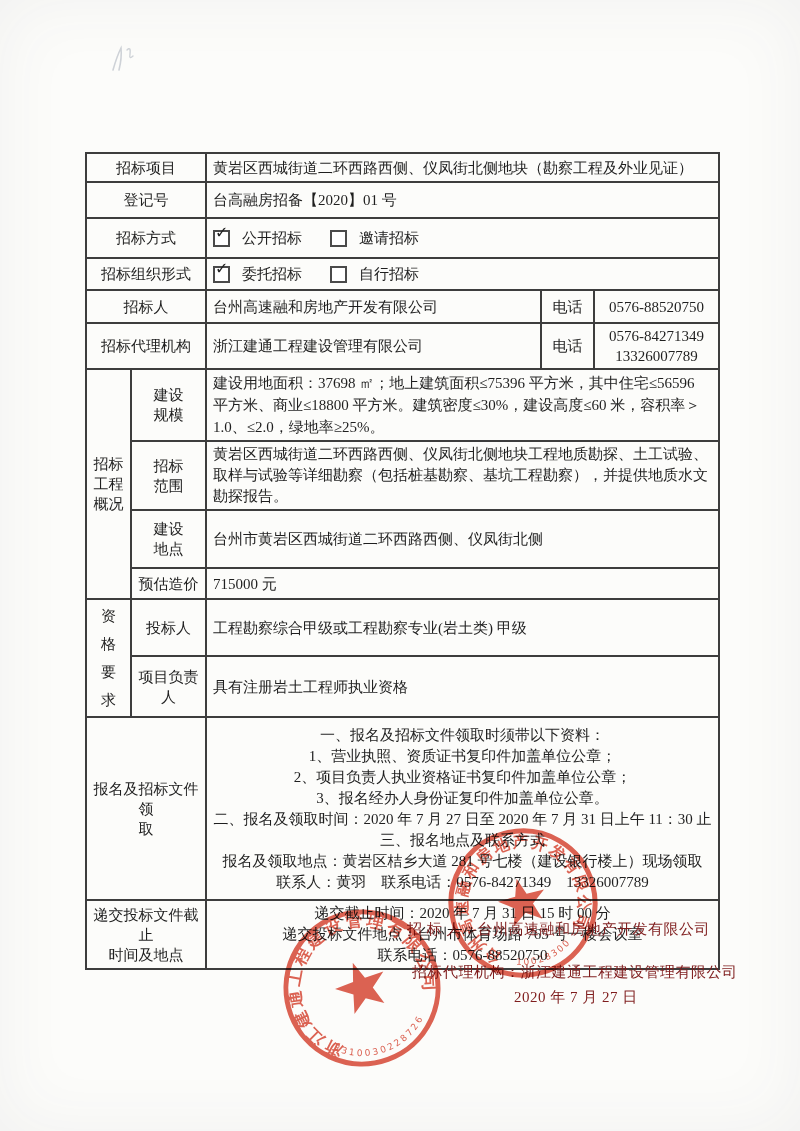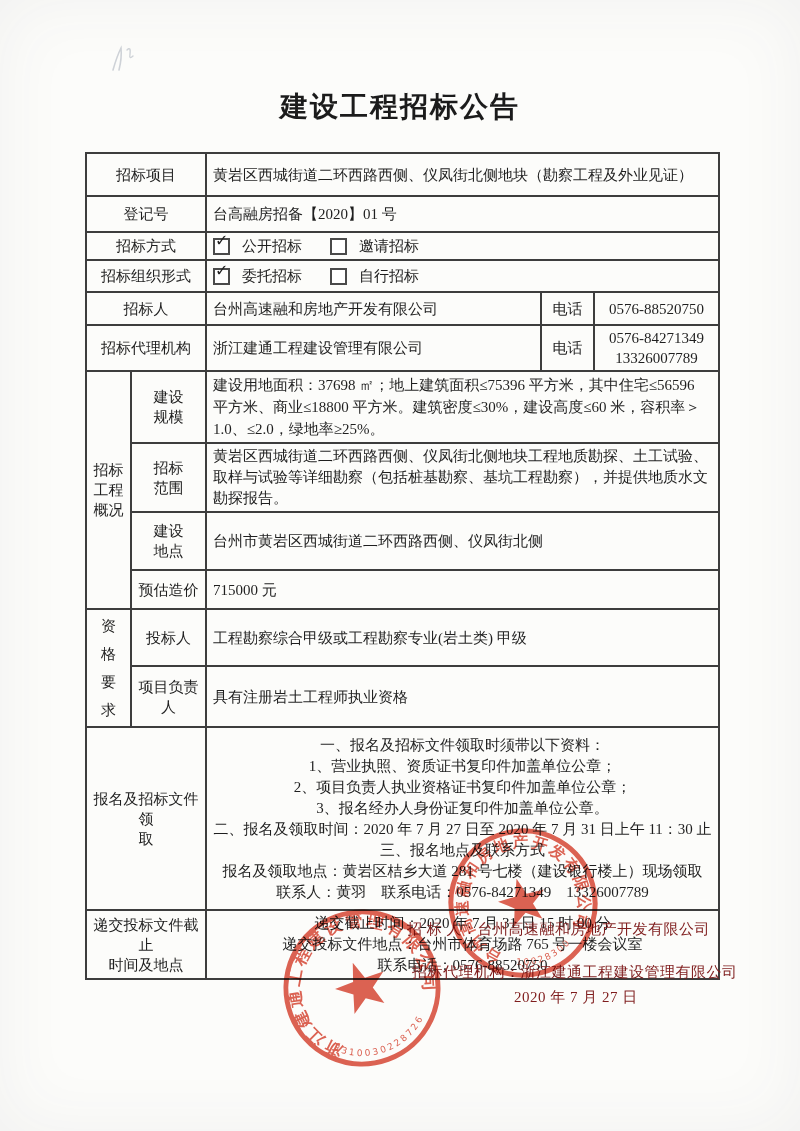--- a/index.html
+++ b/index.html
@@ -34,43 +34,42 @@
 </head>
 <body>
 
 <div class="page">
 
   <svg class="scribble" style="left:103px;top:36px" width="42" height="46" viewBox="0 0 42 46">
     <path d="M10 34 Q14 20 18 12 Q19 22 16 34" stroke="#aab1bc" stroke-width="1.6" fill="none" stroke-linecap="round"></path>
     <path d="M24 14 Q28 10 27 18 Q26 24 30 20" stroke="#aab1bc" stroke-width="1.4" fill="none" stroke-linecap="round"></path>
   </svg>
 
-  <div class="title">建设工程招标公告</div>
 
   <table class="bid">
     <colgroup>
       <col style="width:45px">
         <col style="width:75px">
         <col style="width:335px">
       <col style="width:53px">
         <col style="width:125px">
     </colgroup>
     <tbody>
 
-      <tr style="height:43px">
+      <tr style="height:29px">
         <td colspan="2" class="lab">招标项目</td>
         <td colspan="3" class="val">黄岩区西城街道二环西路西侧、仪凤街北侧地块（勘察工程及外业见证）</td>
       </tr>
 
       <tr style="height:36px">
         <td colspan="2" class="lab">登记号</td>
         <td colspan="3" class="val">台高融房招备【2020】01 号</td>
       </tr>
 
-      <tr style="height:28px">
+      <tr style="height:40px">
         <td colspan="2" class="lab">招标方式</td>
         <td colspan="3" class="val">
           <span class="opts">
             <span class="cb">
                 <span class="tick">✓</span>
               </span>
             <span class="opt-label">公开招标</span>
             <span class="opt-gap"></span>
             <span class="cb"></span>
             <span class="opt-label">邀请招标</span>
@@ -122,21 +121,21 @@
 范围</td>
         <td colspan="3" class="val" style="line-height:21px">黄岩区西城街道二环西路西侧、仪凤街北侧地块工程地质勘探、土工试验、取样与试验等详细勘察（包括桩基勘察、基坑工程勘察），并提供地质水文勘探报告。</td>
       </tr>
 
       <tr style="height:58px">
         <td class="lab pre">建设
 地点</td>
         <td colspan="3" class="val">台州市黄岩区西城街道二环西路西侧、仪凤街北侧</td>
       </tr>
 
-      <tr style="height:39px">
+      <tr style="height:31px">
         <td class="lab">预估造价</td>
         <td colspan="3" class="val">715000 元</td>
       </tr>
 
       <tr style="height:43px">
         <td rowspan="2" class="grp pre" style="line-height:28px">资
 格
 要
 求</td>
         <td class="lab">投标人</td>

